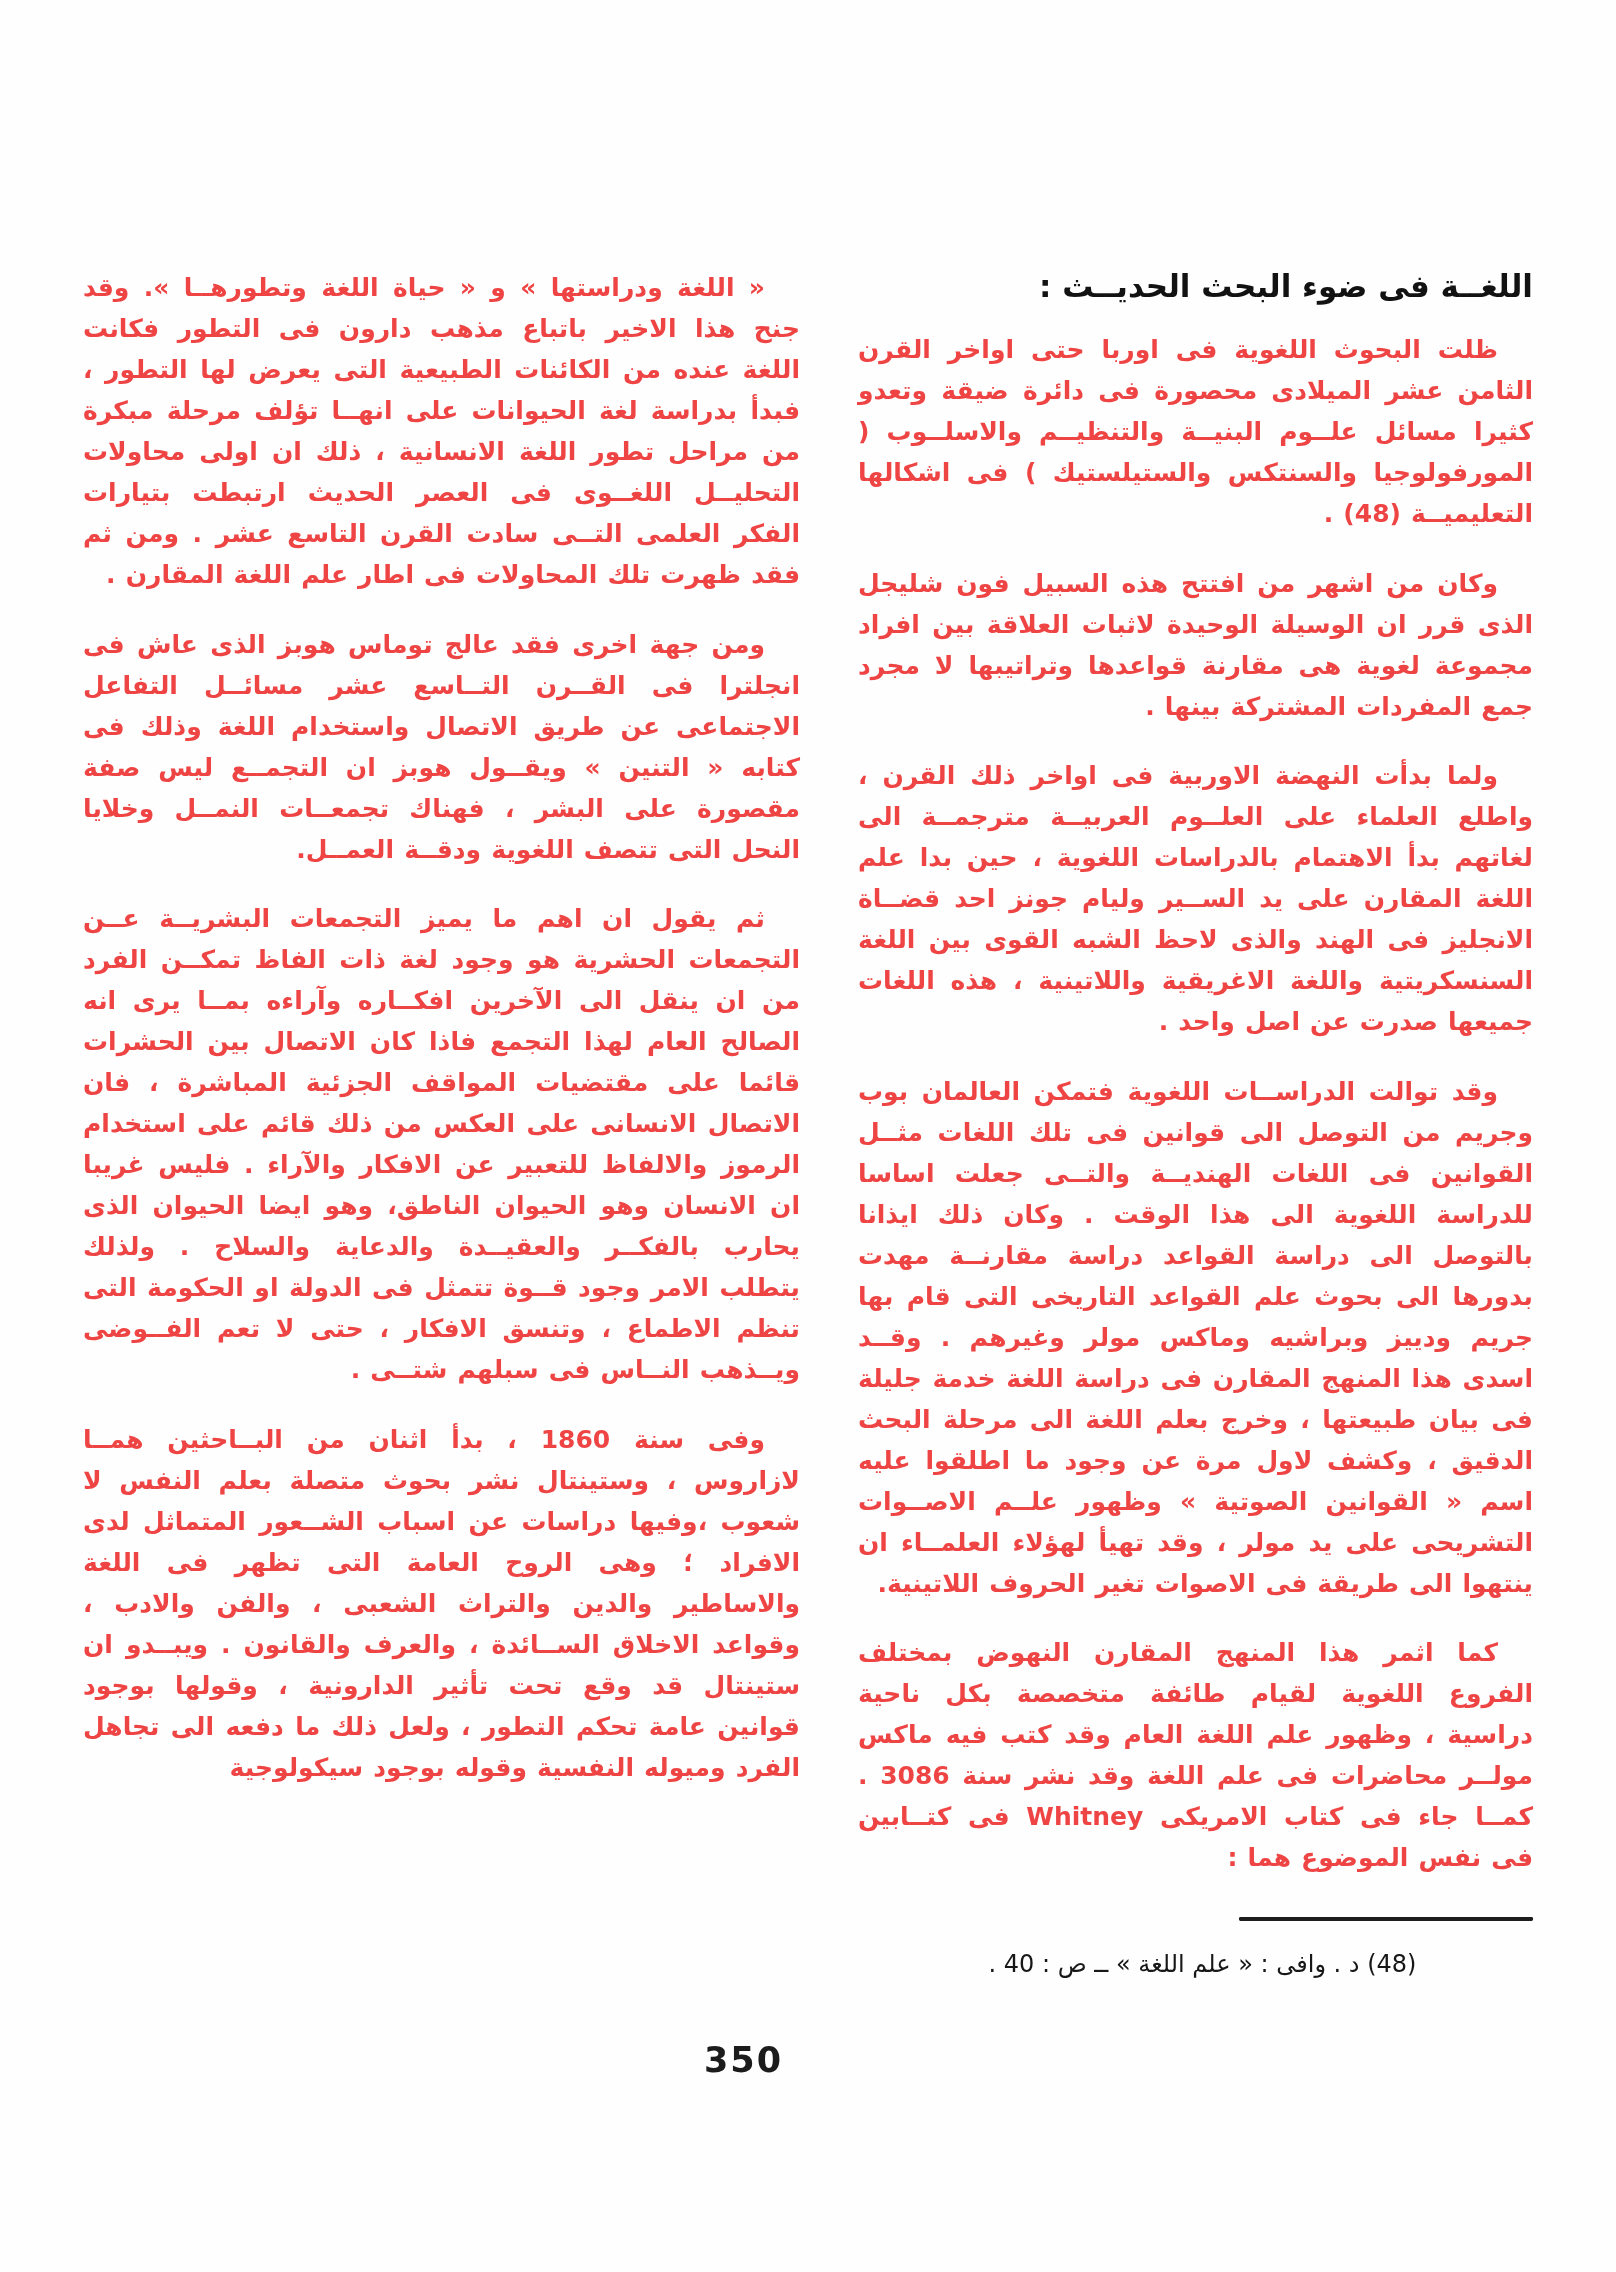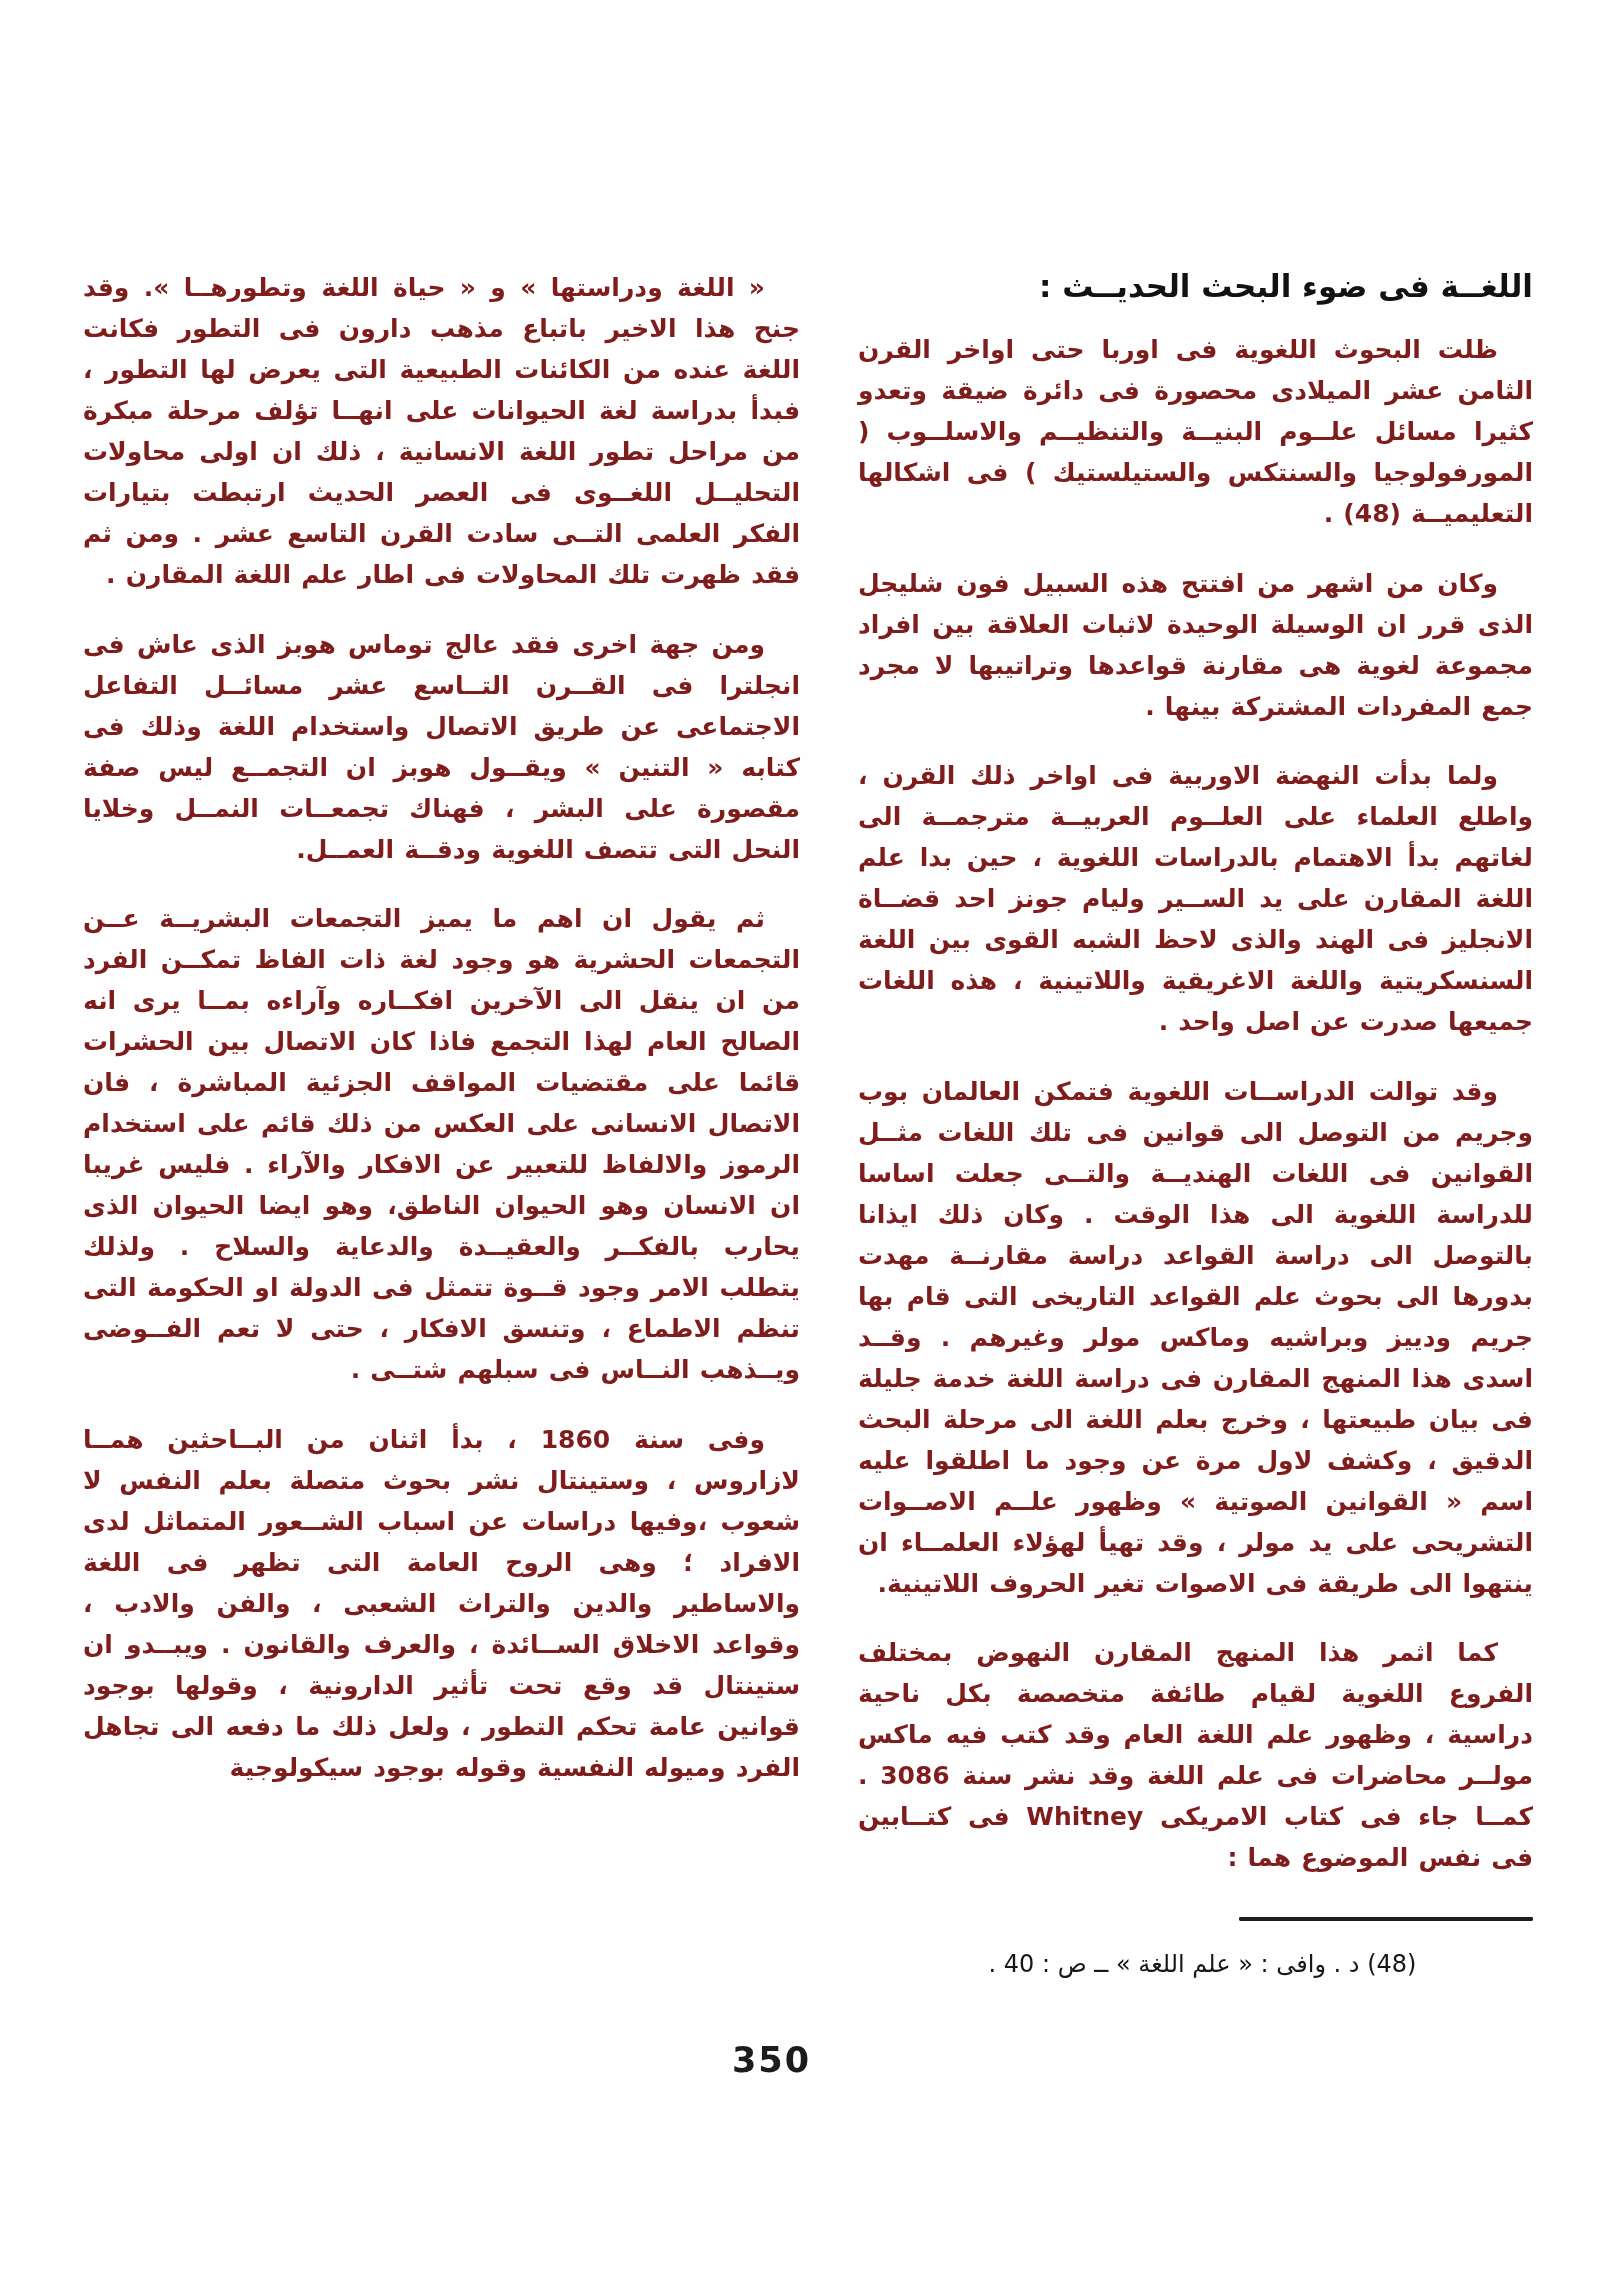--- a/index.html
+++ b/index.html
@@ -39,21 +39,21 @@
     letter-spacing: 0px;
     color: #121212;
   }
   .para {
     margin: 0 0 28.6px 0;
     font-size: 25px;
     line-height: 41px;
     font-weight: bold;
     text-align: justify;
     text-indent: 35px;
-    color: #7f1d1d;
+    color: #ef4444;
     word-spacing: 1.4px;
   }
   .para:last-child { margin-bottom: 0; }
 
   .footnote-area {
     margin-top: 33px;
     text-align: right;
   }
   .footnote-rule {
     display: inline-block;
@@ -69,21 +69,21 @@
     padding-right: 27px;
     font-size: 24px;
     line-height: 35px;
     font-weight: normal;
     text-align: center;
     color: #171717;
   }
   .page-number {
     position: absolute;
     top: 2040px;
-    left: 732px;
+    left: 704px;
     font-size: 35px;
     font-weight: bold;
     color: #1c1c1c;
     letter-spacing: 2px;
     direction: ltr;
   }
 </style>
 </head>
 <body>
 

